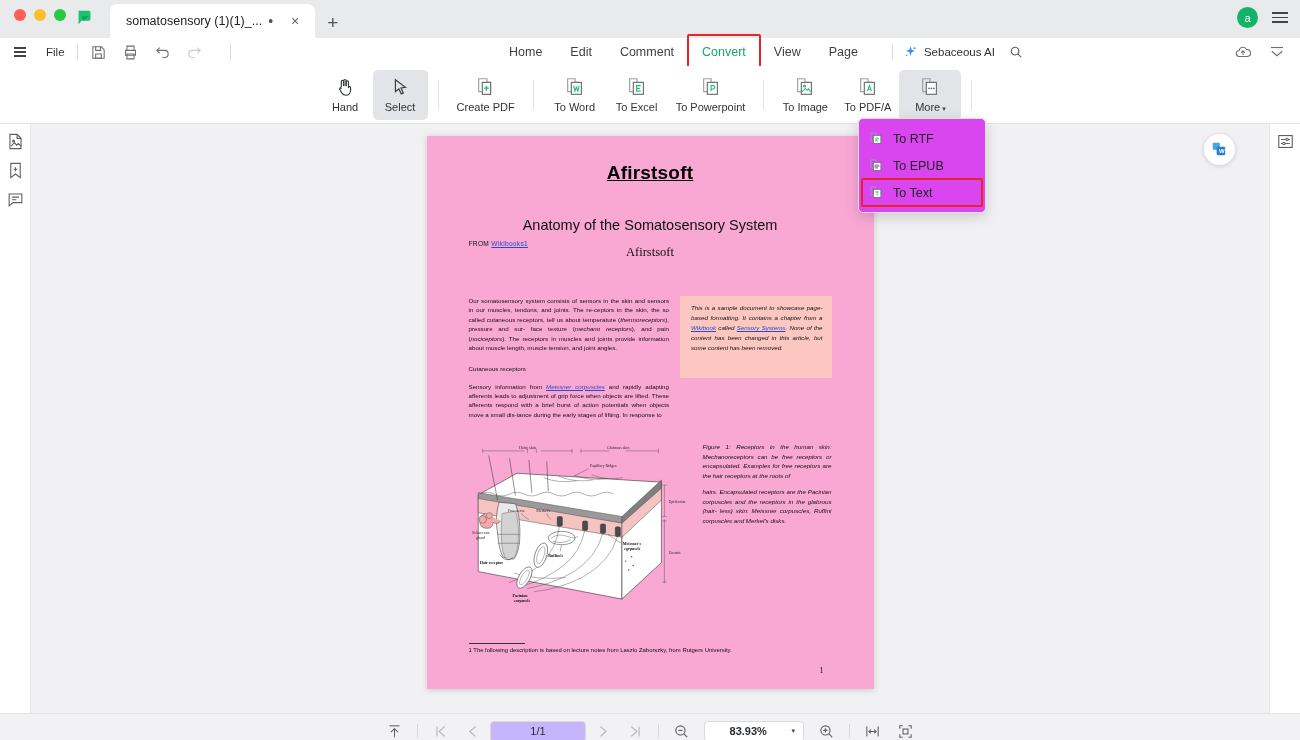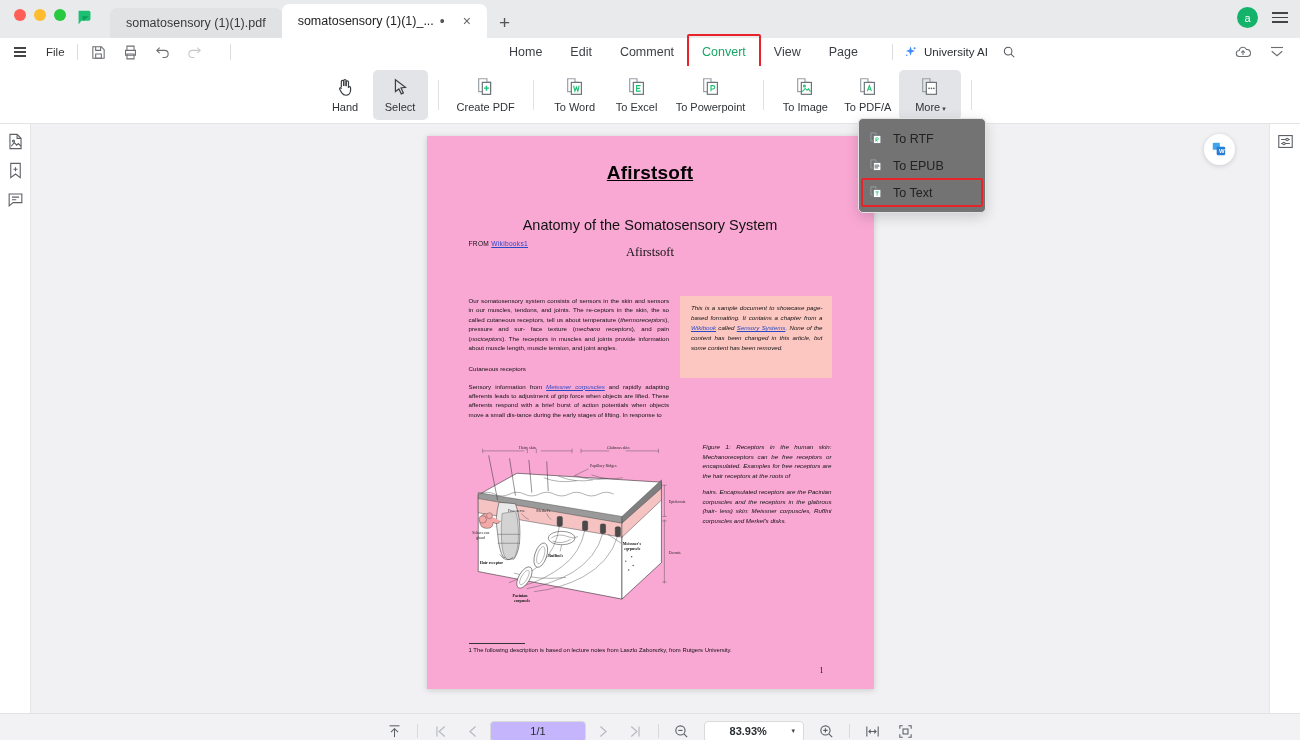--- a/index.html
+++ b/index.html
@@ -88,21 +88,21 @@
   .rb-item.active { background:#e2e4e7; }
   .rb-ic { width:22px; height:22px; display:flex; align-items:center; justify-content:center; }
   .rb-ic svg { width:100%; height:100%; display:block; }
   .rb-lbl { white-space:nowrap; line-height:1.1; }
   .rb-sep { width:1px; height:30px; background:#e0e1e3; margin:0 10px; }
   .caret { font-size:7px; margin-left:2px; color:#444; }
 
   
   .dropdown {
     position:absolute; left:858px; top:118px; width:128px;
-    background:#737373; border:1px solid #e2e2e4; border-radius:5px;
+    background:#d946ef; border:1px solid #e2e2e4; border-radius:5px;
     box-shadow:0 4px 14px rgba(0,0,0,.16); padding:6px 0; z-index:60;
   }
   .dd-item { display:flex; align-items:center; gap:9px; padding:6px 10px; font-size:12.5px; color:#222; position:relative; }
   .dd-ic { width:15px; height:15px; }
   .dd-ic svg { width:100%; height:100%; display:block; }
   .dd-item.hl { }
   .dd-item .redbox2 {
     position:absolute; left:2px; right:2px; top:-1px; bottom:-1px;
     border:2px solid #e8232a; border-radius:2px; pointer-events:none;
   }
@@ -214,23 +214,20 @@
     </div>
 
     <div class="applogo">
       <svg viewBox="0 0 24 24">
           <path d="M5 3 h11 a2 2 0 0 1 2 2 v7 a2 2 0 0 1 -2 2 h-8 l-3 4 z" fill="#1dbf73"></path>
           <path d="M9 9 h7 l-6 5 z" fill="#0e9d5c"></path>
         </svg>
     </div>
 
     <div class="tabs">
-      <div class="tab inactive">
-        <span>somatosensory (1)(1).pdf</span>
-      </div>
       <div class="tab active">
         <span>somatosensory (1)(1)_...</span>
         <span class="dot">•</span>
         <span class="close">×</span>
       </div>
       <div class="newtab">+</div>
     </div>
 
     <div class="tb-right">
       <div class="avatar">a</div>
@@ -294,21 +291,21 @@
 
       <span class="ai-sep"></span>
       <div class="ai-btn">
         <span style="width:15px;height:15px;">
           <svg viewBox="0 0 24 24" fill="#3d8bfd">
               <path d="M12 2l1.8 5.6L19 9.5l-5.2 1.9L12 17l-1.8-5.6L5 9.5l5.2-1.9z"></path>
               <circle cx="18.5" cy="5" r="1.6"></circle>
               <circle cx="6" cy="16.5" r="1.2"></circle>
             </svg>
         </span>
-        <span>University AI</span>
+        <span>Sebaceous AI</span>
       </div>
       <span class="search-ic">
         <svg viewBox="0 0 24 24" fill="none" stroke="currentColor" stroke-width="1.8">
             <circle cx="10.5" cy="10.5" r="6.5"></circle>
             <path d="M15.5 15.5 21 21"></path>
           </svg>
       </span>
     </div>
 
     <div class="mr-right">

